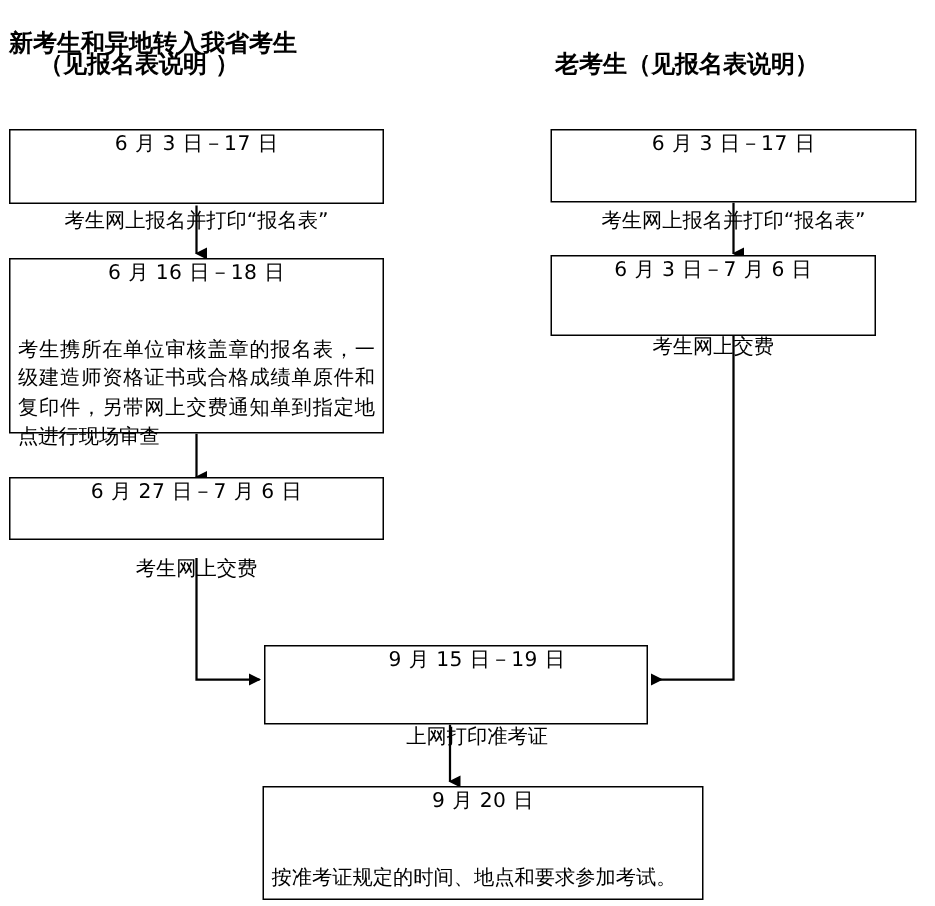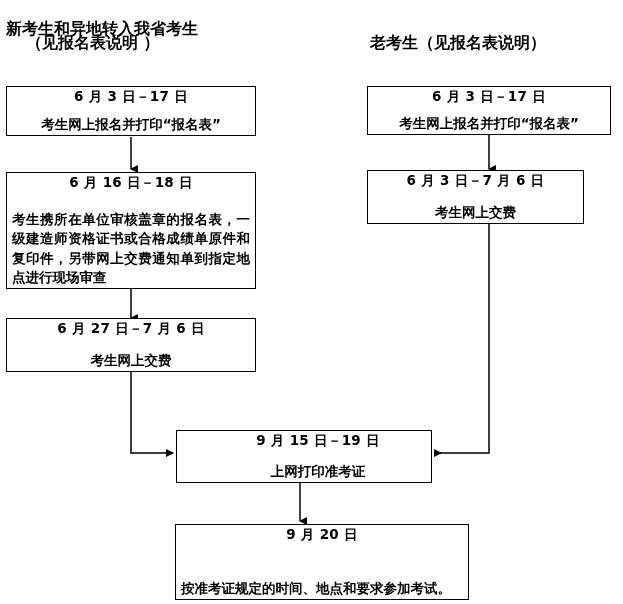--- a/index.html
+++ b/index.html
@@ -26,35 +26,35 @@
     white-space: nowrap;
     color: #000000;
   }
   .node {
     position: absolute;
     box-sizing: border-box;
     border: 1.4px solid #000000;
     background: #ffffff;
     display: flex;
     flex-direction: column;
-    justify-content: space-between;
+    justify-content: flex-start;
     font-size: 13.5px;
     line-height: 1.45;
     color: #000000;
     z-index: 2;
-    font-weight: bold;
   }
   .node .line-date {
     text-align: center;
     white-space: nowrap;
     letter-spacing: 0.3px;
   }
   .node .line-body {
     text-align: center;
     white-space: nowrap;
+    margin-top: 31px;
   }
   .node.justified .line-body {
     text-align: left;
     white-space: normal;
     padding: 0 5px;
     text-align: justify;
     text-align-last: left;
   }
   .edges {
     position: absolute;
@@ -104,21 +104,21 @@
   <div class="node" style="left:6px; top:86px; width:250px; height:50px;">
     <div class="line-date">6 月 3 日－17 日</div>
     <div class="line-body">考生网上报名并打印“报名表”</div>
   </div>
 
   <div class="node justified" style="left:6px; top:172px; width:250px; height:117px;">
     <div class="line-date">6 月 16 日－18 日</div>
     <div class="line-body">考生携所在单位审核盖章的报名表，一级建造师资格证书或合格成绩单原件和复印件，另带网上交费通知单到指定地点进行现场审查</div>
   </div>
 
-  <div class="node" style="left:6px; top:318px; width:250px; height:54px;">
+  <div class="node" style="left:6px; top:318px; width:250px; height:42px;">
     <div class="line-date">6 月 27 日－7 月 6 日</div>
     <div class="line-body">考生网上交费</div>
   </div>
 
   <div class="node" style="left:367px; top:86px; width:244px; height:49px;">
     <div class="line-date">6 月 3 日－17 日</div>
     <div class="line-body">考生网上报名并打印“报名表”</div>
   </div>
 
   <div class="node" style="left:367px; top:170px; width:217px; height:54px;">

